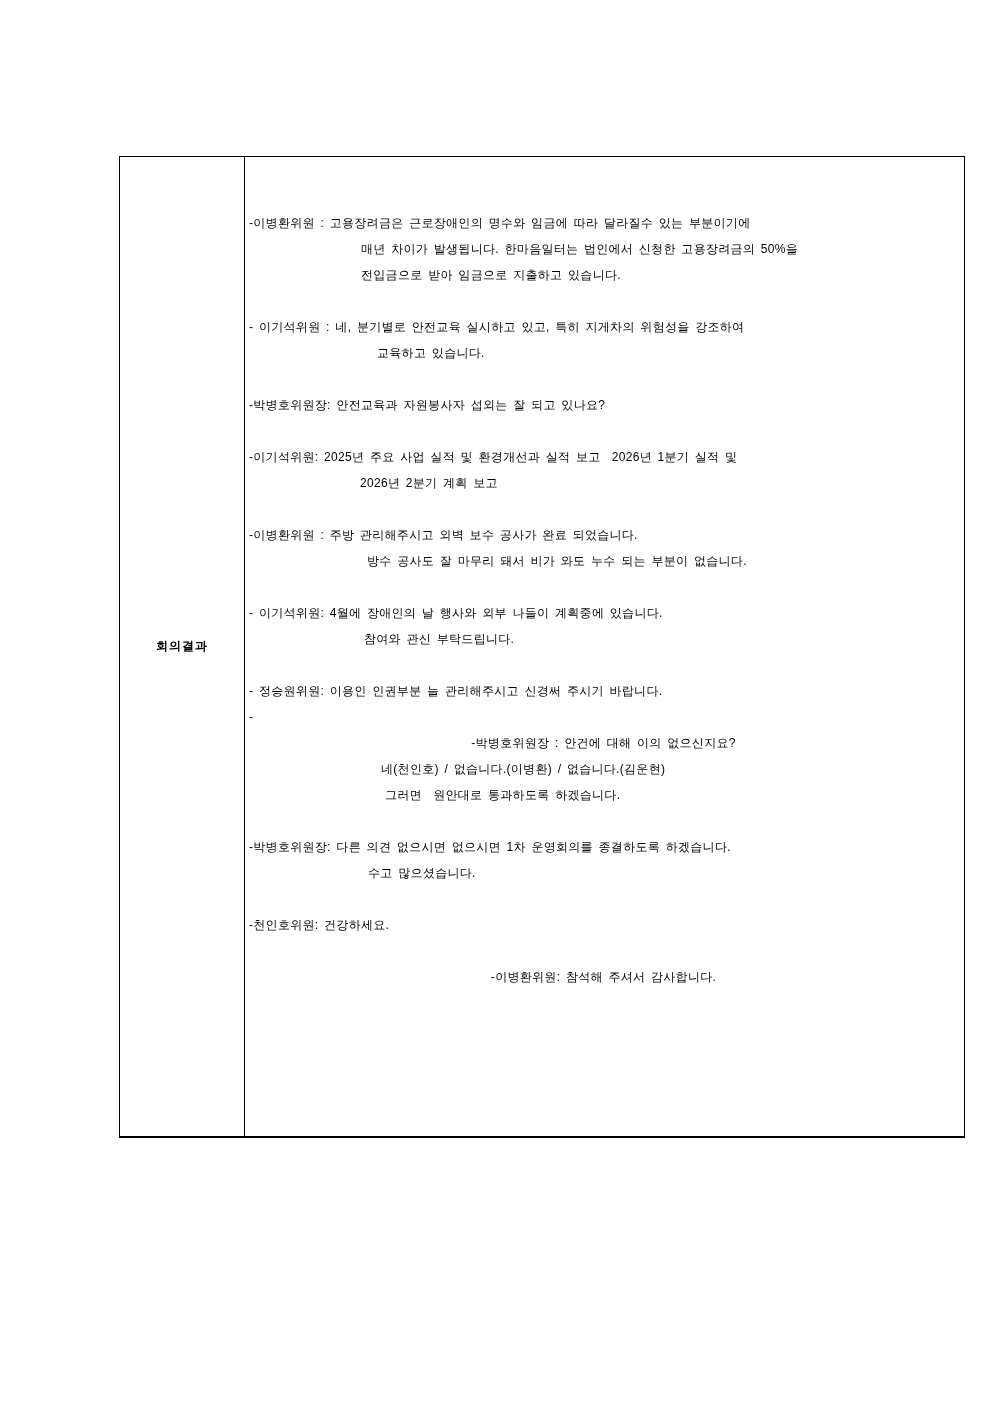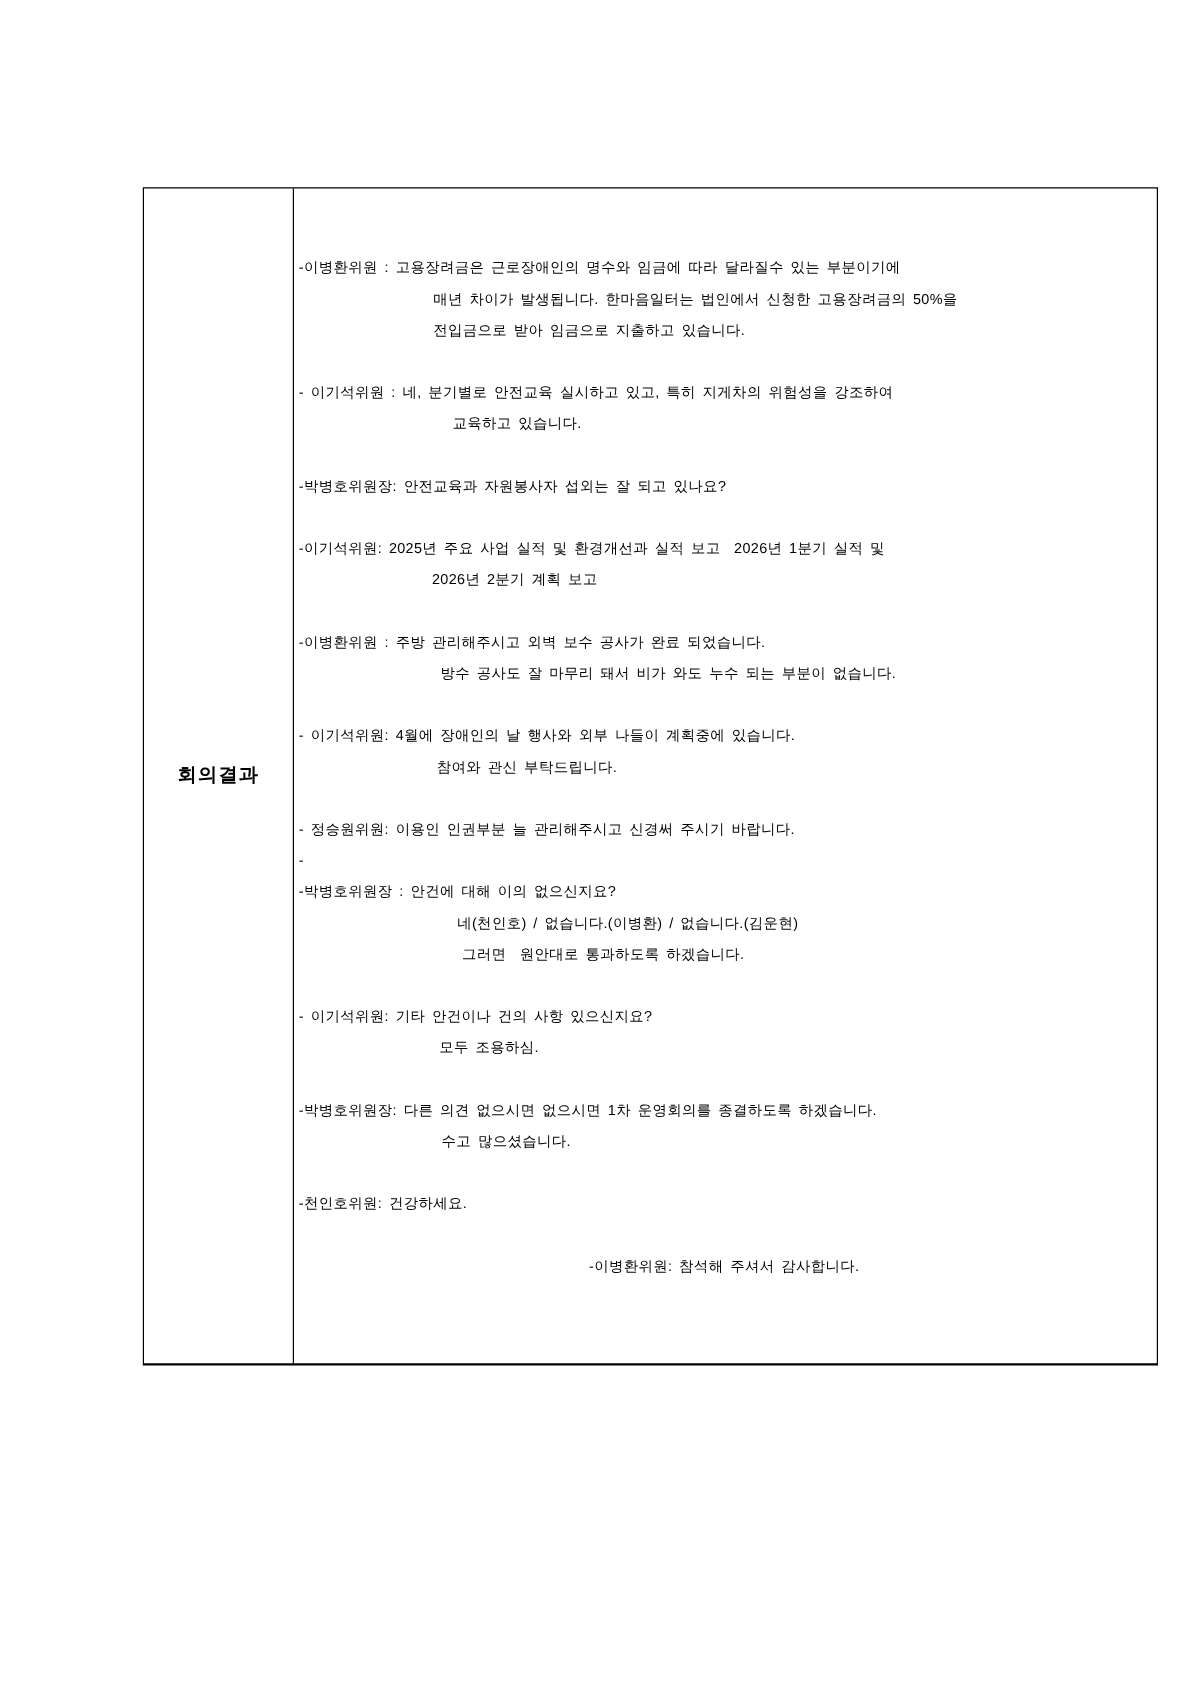--- a/index.html
+++ b/index.html
@@ -30,21 +30,21 @@
   .label-cell {
     width: 125px;
     flex: 0 0 125px;
     border-right: 1px solid #000000;
     box-sizing: border-box;
     display: flex;
     align-items: center;
     justify-content: center;
   }
   .label-cell span {
-    font-size: 16px;
+    font-size: 12px;
     font-weight: bold;
     letter-spacing: 1px;
     white-space: nowrap;
   }
   .content-cell {
     flex: 1 1 auto;
     box-sizing: border-box;
     padding: 53px 6px 10px 4px;
     overflow: hidden;
   }
@@ -90,27 +90,23 @@
             <div class="line" style="padding-left: 0px;">-이병환위원 : 주방 관리해주시고 외벽 보수 공사가 완료 되었습니다.</div>
             <div class="line" style="padding-left: 118px;">방수 공사도 잘 마무리 돼서 비가 와도 누수 되는 부분이 없습니다.</div>
           </div>
           <div class="block">
             <div class="line" style="padding-left: 0px;">- 이기석위원: 4월에 장애인의 날 행사와 외부 나들이 계획중에 있습니다.</div>
             <div class="line" style="padding-left: 115px;">참여와 관신 부탁드립니다.</div>
           </div>
           <div class="block">
             <div class="line" style="padding-left: 0px;">- 정승원위원: 이용인 인권부분 늘 관리해주시고 신경써 주시기 바랍니다.</div>
             <div class="line" style="padding-left: 0px;">-</div>
-            <div class="line" style="padding-left: 0px;">-박병호위원장 : 안건에 대해 이의 없으신지요?</div>
+            <div class="line" style="padding-left: 0px; text-align: center;">-박병호위원장 : 안건에 대해 이의 없으신지요?</div>
             <div class="line" style="padding-left: 132px;">네(천인호) / 없습니다.(이병환) / 없습니다.(김운현)</div>
             <div class="line" style="padding-left: 136px;">그러면  원안대로 통과하도록 하겠습니다.</div>
-          </div>
-          <div class="block">
-            <div class="line" style="padding-left: 0px;">- 이기석위원: 기타 안건이나 건의 사항 있으신지요?</div>
-            <div class="line" style="padding-left: 117px;">모두 조용하심.</div>
           </div>
           <div class="block">
             <div class="line" style="padding-left: 0px;">-박병호위원장: 다른 의견 없으시면 없으시면 1차 운영회의를 종결하도록 하겠습니다.</div>
             <div class="line" style="padding-left: 119px;">수고 많으셨습니다.</div>
           </div>
           <div class="block">
             <div class="line" style="padding-left: 0px;">-천인호위원: 건강하세요.</div>
           </div>
           <div class="block">
             <div class="line" style="padding-left: 0px; text-align: center;">-이병환위원: 참석해 주셔서 감사합니다.</div>

